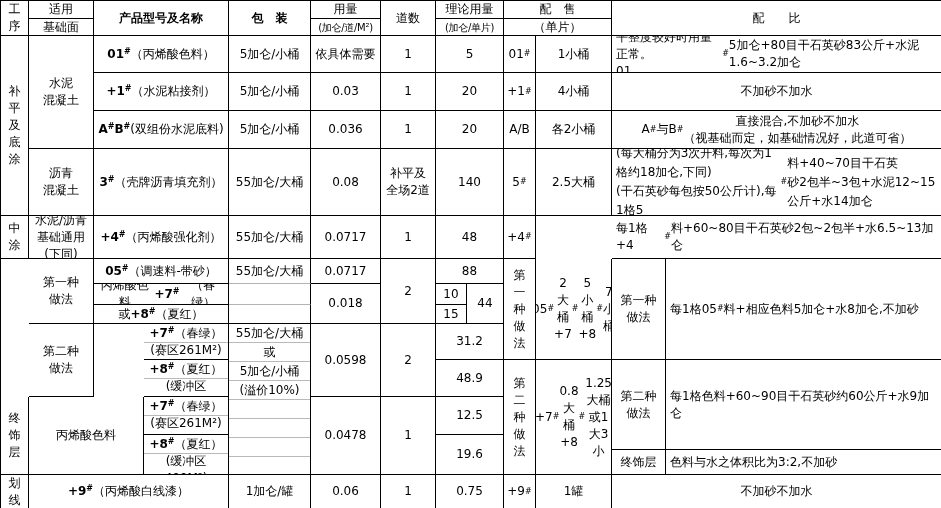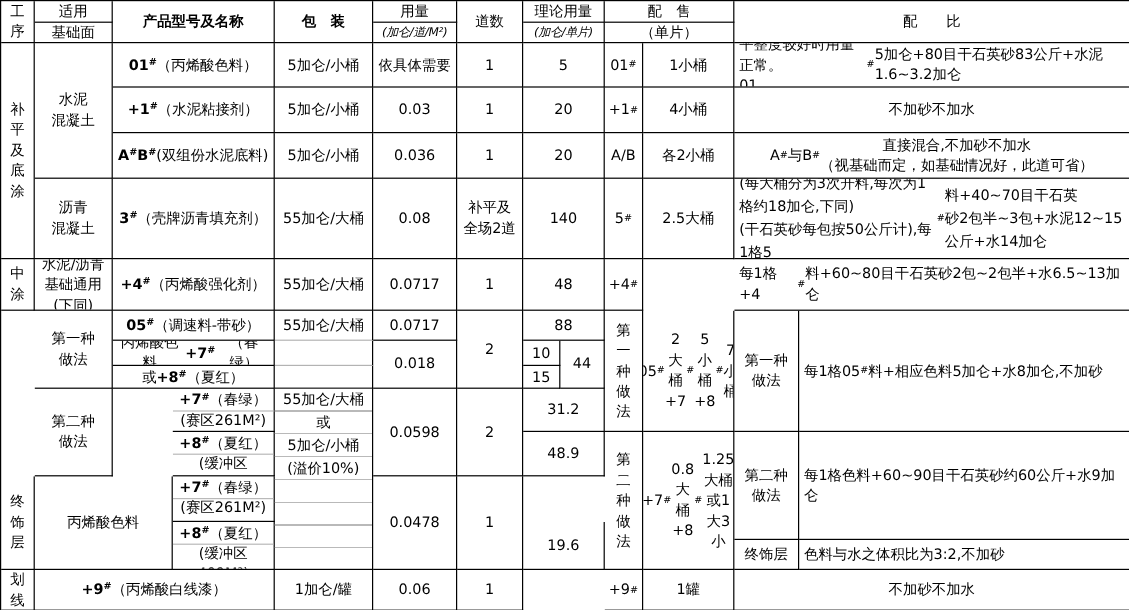--- a/index.html
+++ b/index.html
@@ -20,21 +20,21 @@
   .c{
     border-right:1px solid #000;
     border-bottom:1px solid #000;
     display:flex;align-items:center;justify-content:center;
     text-align:center;line-height:17px;
     overflow:hidden;padding:0 1px;box-sizing:border-box;
     position:relative;
   }
   .left{justify-content:flex-start;text-align:left;padding-left:4px;}
   .bold{font-weight:bold;}
-  .sm{font-size:10px;letter-spacing:-0.3px;font-style:italic;}
+  .sm{font-size:10px;letter-spacing:-0.3px;}
   .vt{display:inline-block;width:1.05em;word-break:break-all;line-height:17px;text-align:center;}
   .gb{border-bottom-color:#b3b3b3;}
   
   .gl2{align-items:flex-start;padding-top:1px;}
   .gl2::after{content:"";position:absolute;left:0;right:0;top:18px;height:1px;background:#b9b9b9;}
   .glmulti{
     align-items:flex-start;line-height:19px;padding-top:0;
     background:repeating-linear-gradient(to bottom,transparent 0,transparent 18px,#b9b9b9 18px,#b9b9b9 19px);
   }
   .lh19{line-height:19px;}
@@ -168,21 +168,23 @@
   <div class="c" style="grid-area:4/8/5/10">20</div>
   <div class="c" style="grid-area:5/8/6/10">20</div>
   <div class="c" style="grid-area:6/8/7/10">140</div>
   <div class="c" style="grid-area:7/8/8/10">48</div>
   <div class="c" style="grid-area:8/8/9/10">88</div>
   <div class="c" style="grid-area:9/8/10/9">10</div>
   <div class="c" style="grid-area:10/8/11/9">15</div>
   <div class="c" style="grid-area:9/9/11/10">44</div>
   <div class="c" style="grid-area:11/8/12/10">31.2</div>
   <div class="c" style="grid-area:12/8/13/10">48.9</div>
+  <div class="c" style="grid-area:13/8/14/10">12.5</div>
   <div class="c" style="grid-area:14/8/16/10">19.6</div>
+  <div class="c" style="grid-area:16/8/17/10">0.75</div>
 
   <div class="c" style="grid-area:3/10/4/11">01<sup class="sh">#</sup></div>
   <div class="c" style="grid-area:3/11/4/12">1小桶</div>
   <div class="c" style="grid-area:4/10/5/11">+1<sup class="sh">#</sup></div>
   <div class="c" style="grid-area:4/11/5/12">4小桶</div>
   <div class="c" style="grid-area:5/10/6/11">A/B</div>
   <div class="c" style="grid-area:5/11/6/12">各2小桶</div>
   <div class="c" style="grid-area:6/10/7/11">5<sup class="sh">#</sup></div>
   <div class="c" style="grid-area:6/11/7/12">2.5大桶</div>
   <div class="c" style="grid-area:7/10/8/11">+4<sup class="sh">#</sup></div>

